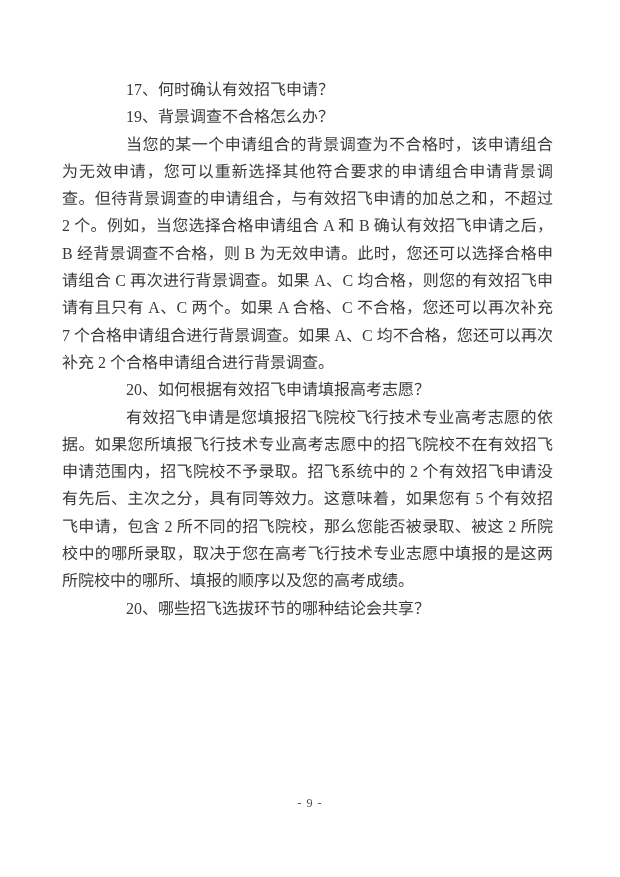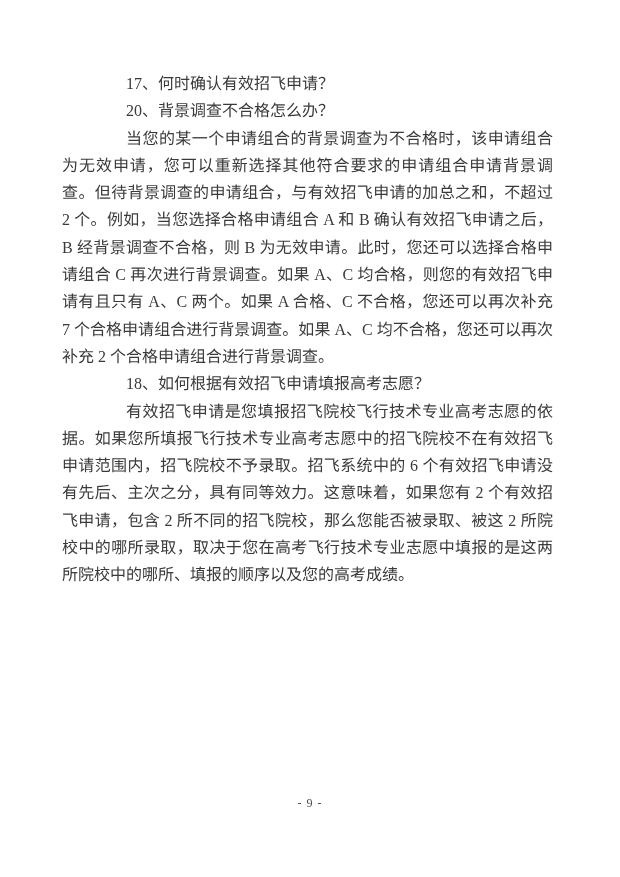--- a/index.html
+++ b/index.html
@@ -10,21 +10,21 @@
     width: 620px;
     height: 877px;
     background: #ffffff;
     position: relative;
     overflow: hidden;
     font-family: "Liberation Serif", "DejaVu Serif", serif;
   }
   .doc-content {
     position: absolute;
     left: 62px;
-    top: 70px;
+    top: 76px;
     width: 491px;
     font-size: 16px;
     line-height: 27.3px;
     color: #3a3a3a;
     text-align: justify;
     text-justify: inter-ideograph;
   }
   .doc-content p {
     margin: 0;
     padding: 0;
@@ -51,28 +51,31 @@
 <body>
 
 <div class="doc-page">
   <main class="doc-content">
 
     <section>
       <p class="question">17、何时确认有效招飞申请？</p>
     </section>
 
     <section>
-      <p class="question">20、背景调查不合格怎么办？</p>
+      <p class="question">19、背景调查不合格怎么办？</p>
       <p class="answer">当您的某一个申请组合的背景调查为不合格时，该申请组合为无效申请，您可以重新选择其他符合要求的申请组合申请背景调查。但待背景调查的申请组合，与有效招飞申请的加总之和，不超过 2 个。例如，当您选择合格申请组合 A 和 B 确认有效招飞申请之后，B 经背景调查不合格，则 B 为无效申请。此时，您还可以选择合格申请组合 C 再次进行背景调查。如果 A、C 均合格，则您的有效招飞申请有且只有 A、C 两个。如果 A 合格、C 不合格，您还可以再次补充 7 个合格申请组合进行背景调查。如果 A、C 均不合格，您还可以再次补充 2 个合格申请组合进行背景调查。</p>
     </section>
 
     <section>
-      <p class="question">18、如何根据有效招飞申请填报高考志愿？</p>
-      <p class="answer">有效招飞申请是您填报招飞院校飞行技术专业高考志愿的依据。如果您所填报飞行技术专业高考志愿中的招飞院校不在有效招飞申请范围内，招飞院校不予录取。招飞系统中的 6 个有效招飞申请没有先后、主次之分，具有同等效力。这意味着，如果您有 2 个有效招飞申请，包含 2 所不同的招飞院校，那么您能否被录取、被这 2 所院校中的哪所录取，取决于您在高考飞行技术专业志愿中填报的是这两所院校中的哪所、填报的顺序以及您的高考成绩。</p>
+      <p class="question">20、如何根据有效招飞申请填报高考志愿？</p>
+      <p class="answer">有效招飞申请是您填报招飞院校飞行技术专业高考志愿的依据。如果您所填报飞行技术专业高考志愿中的招飞院校不在有效招飞申请范围内，招飞院校不予录取。招飞系统中的 2 个有效招飞申请没有先后、主次之分，具有同等效力。这意味着，如果您有 5 个有效招飞申请，包含 2 所不同的招飞院校，那么您能否被录取、被这 2 所院校中的哪所录取，取决于您在高考飞行技术专业志愿中填报的是这两所院校中的哪所、填报的顺序以及您的高考成绩。</p>
     </section>
 
+    <section>
+      <p class="question">20、哪些招飞选拔环节的哪种结论会共享？</p>
+    </section>
 
   </main>
 
   <footer class="page-footer">
     <span>- 9 -</span>
   </footer>
 </div>
 
 </body></html>

